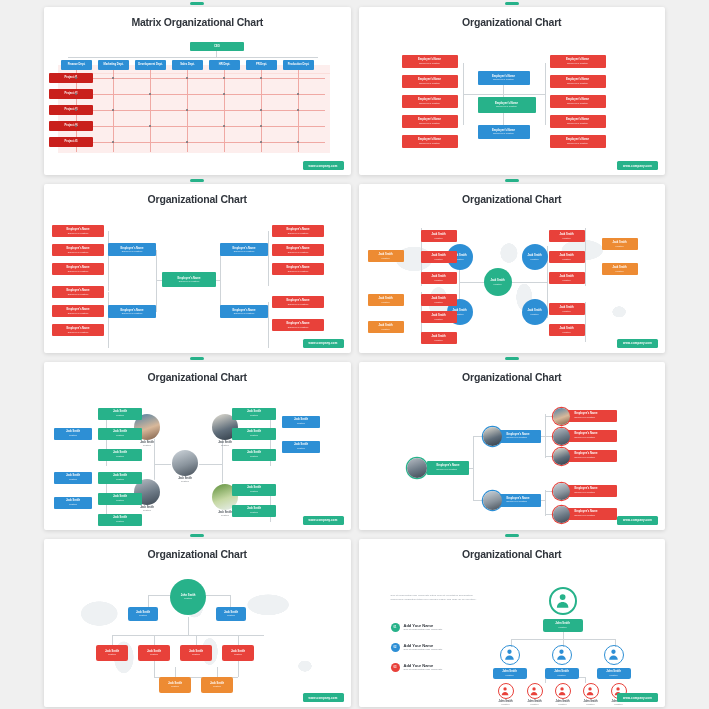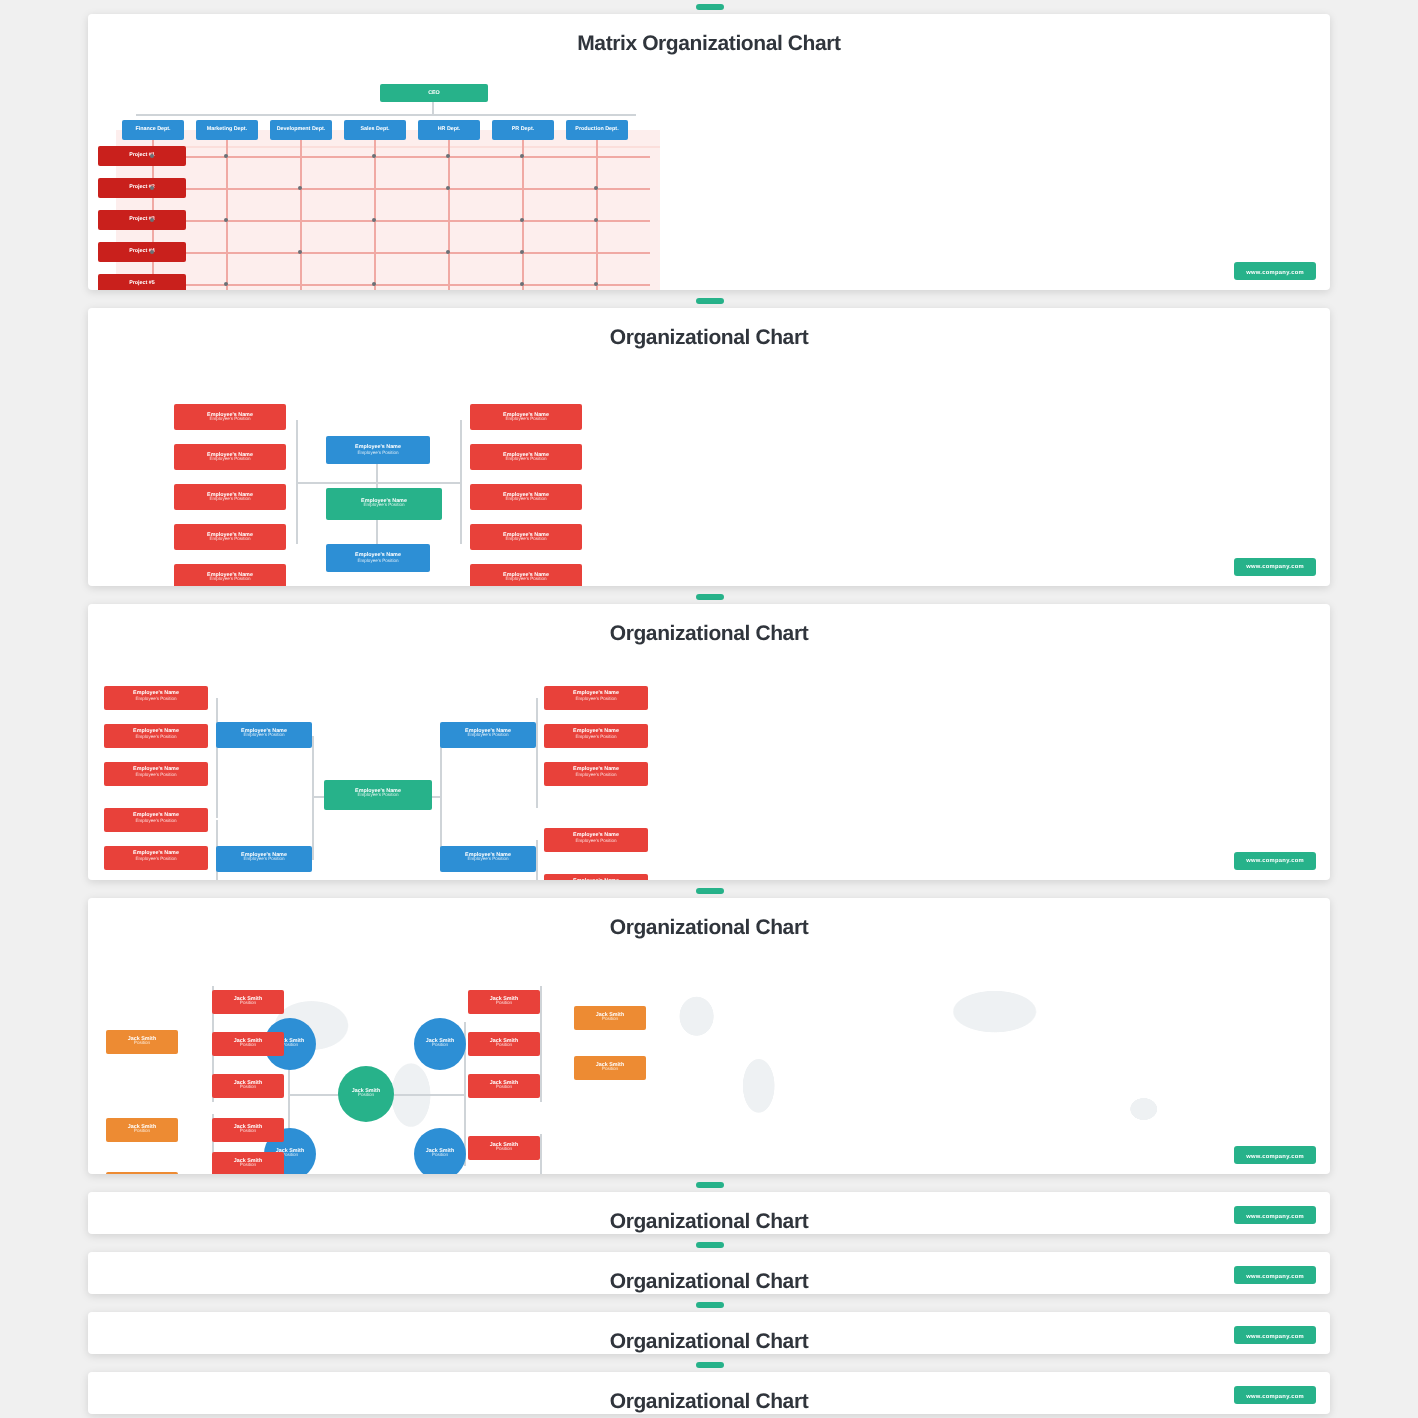--- a/index.html
+++ b/index.html
@@ -5,21 +5,21 @@
   * { box-sizing: border-box; margin: 0; padding: 0; }
   html, body {
     width: 709px; height: 709px;
     background: #f0f0f0;
     font-family: "Liberation Sans", sans-serif;
     overflow: hidden;
   }
   .gallery {
     width: 709px; height: 709px;
     display: grid;
-    grid-template-columns: 1fr;
+    grid-template-columns: 1fr 1fr;
     grid-template-rows: repeat(4, 1fr);
     column-gap: 8px;
     row-gap: 4px;
     padding: 2px 44px 2px 44px;
   }
   .slide-wrap { position: relative; display: flex; flex-direction: column; align-items: center; }
   .accent-tab {
     width: 14px; height: 3px; border-radius: 2px; background: #27b28a;
     margin-bottom: 2px; flex: none;
   }

